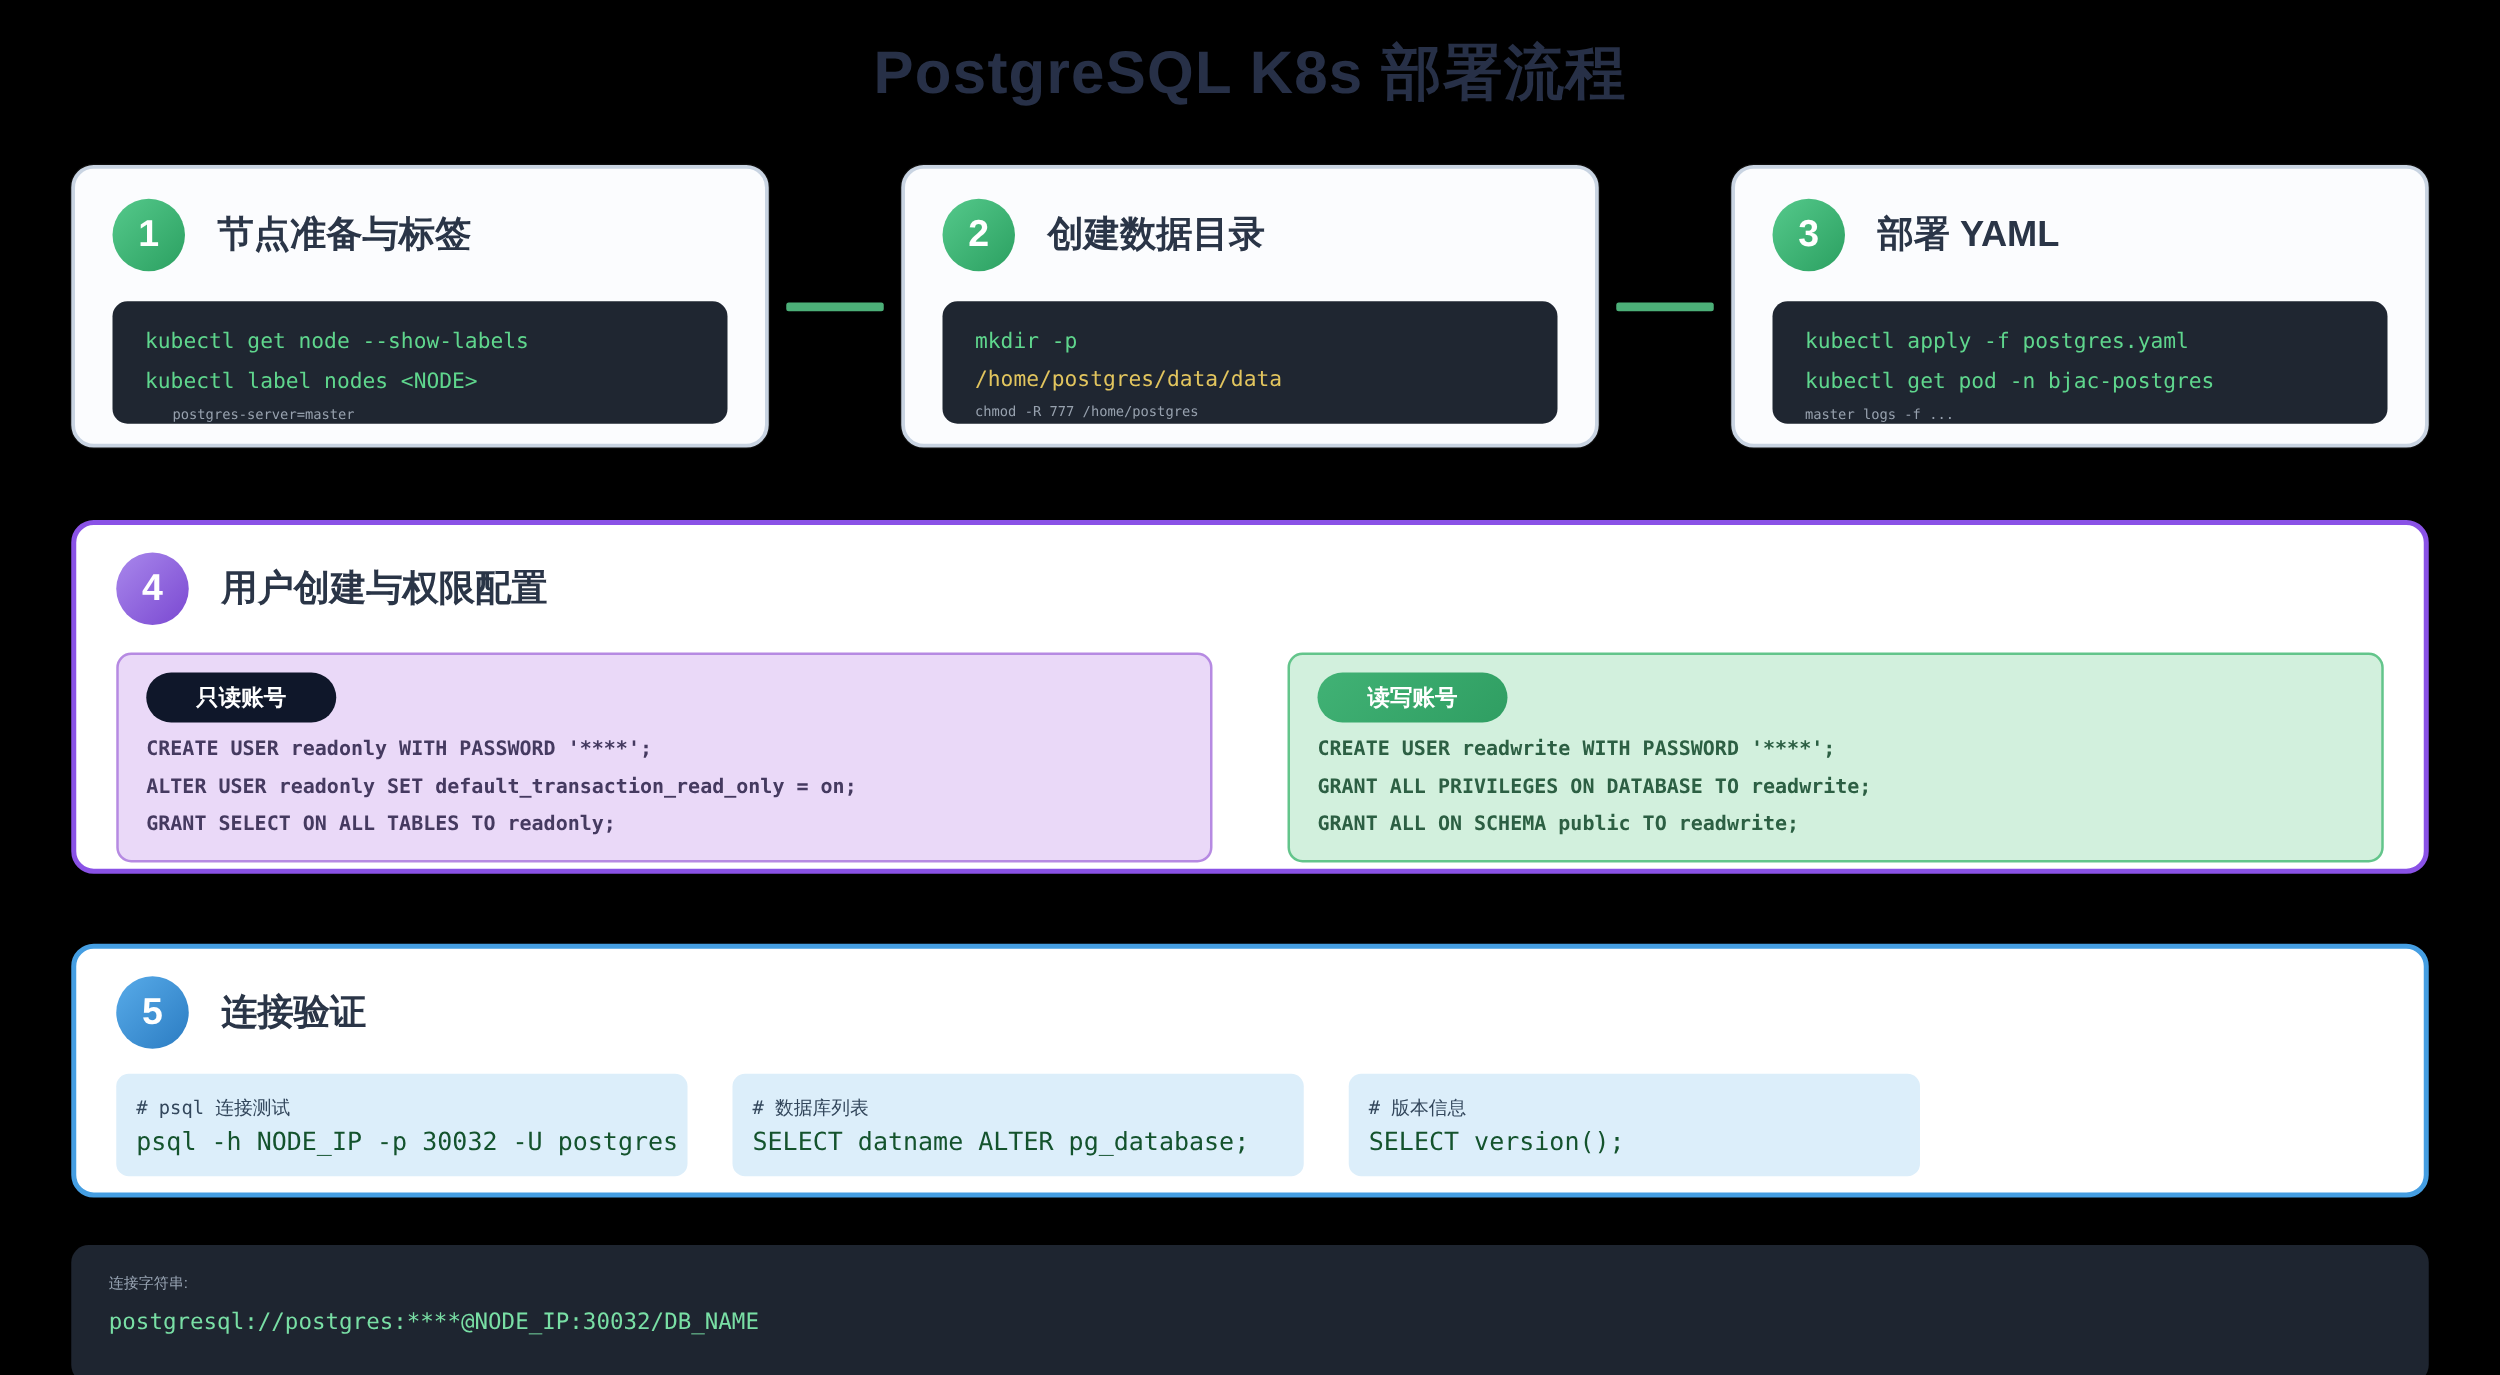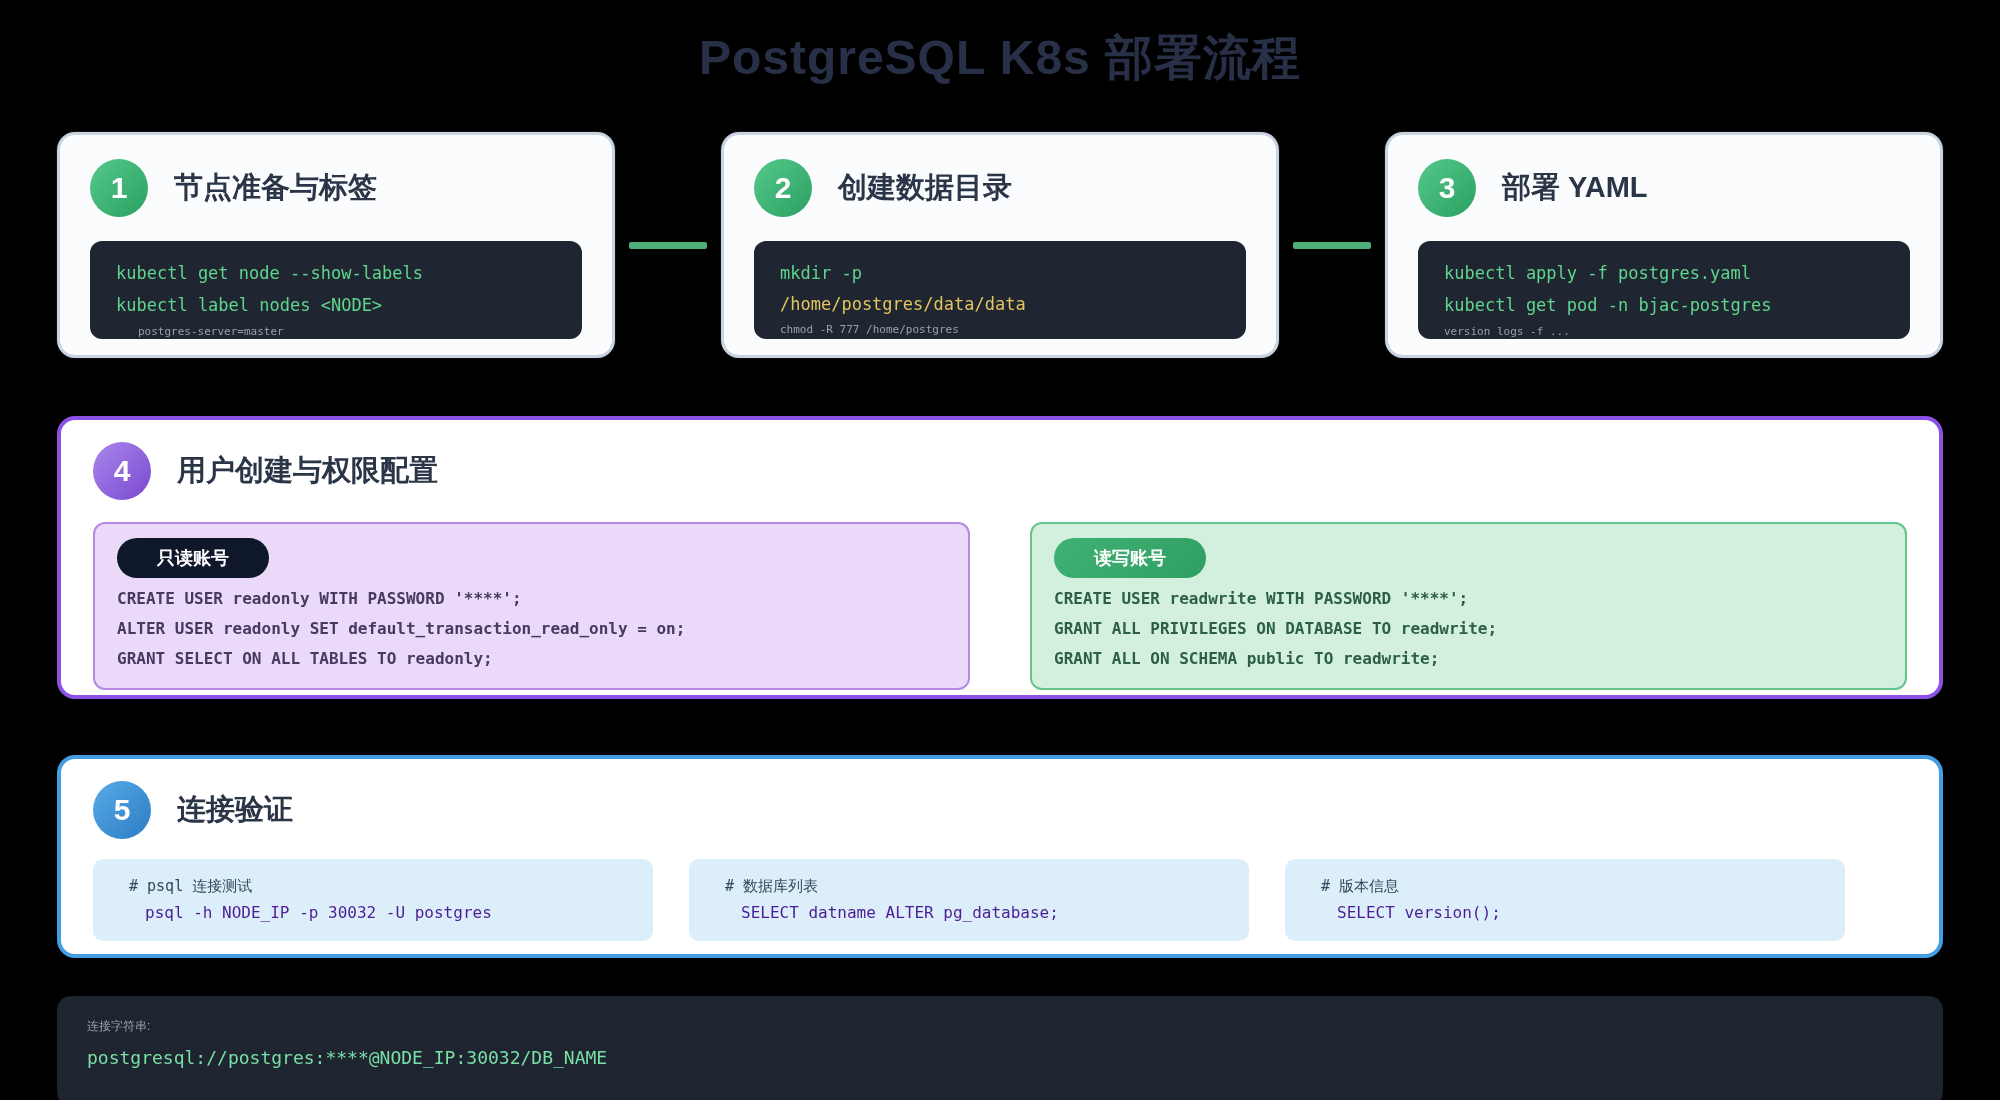--- a/index.html
+++ b/index.html
@@ -119,29 +119,29 @@
     margin-top:56px;
     height:203px;
     box-sizing:border-box;
     background:#ffffff;
     border:4px solid var(--blue);
     border-radius:18px;
     padding:22px 32px;
   }
   .blocks-row{display:flex;gap:36px;margin-top:20px;}
   .blue-block{
-    width:560px;
+    width:457px;
     box-sizing:border-box;
     background:#dceefa;
     border-radius:10px;
-    padding:14px 36px;
+    padding:14px 16px;
     font-family:"DejaVu Sans Mono","Liberation Mono",monospace;
   }
   .comment-line{display:block;color:#33475c;font-size:15px;line-height:26px;white-space:pre;}
-  .code-line{display:block;color:#4c1d95;font-size:16px;line-height:28px;white-space:pre;margin-left:16px;}
+  .code-line{display:block;color:#14532d;font-size:20px;line-height:28px;white-space:pre;}
   
   .footer{
     margin-top:38px;
     height:110px;
     box-sizing:border-box;
     background:#1e2530;
     border-radius:14px;
     padding:22px 30px;
   }
   .footer-label{display:block;color:#97a3b2;font-size:12px;}
@@ -190,21 +190,21 @@
     <div class="connector"></div>
 
     <section class="step-card">
       <header class="card-head">
         <span class="num-circle num-green">3</span>
         <h2 class="step-title">部署 YAML</h2>
       </header>
       <div class="codeblock">
         <span class="ln green">kubectl apply -f postgres.yaml</span>
         <span class="ln green">kubectl get pod -n bjac-postgres</span>
-        <span class="ln muted">version logs -f ...</span>
+        <span class="ln muted">master logs -f ...</span>
       </div>
     </section>
 
   </div>
 
   <section class="section4">
     <header class="sec-head">
       <span class="num-circle num-purple">4</span>
       <h2 class="step-title">用户创建与权限配置</h2>
     </header>

